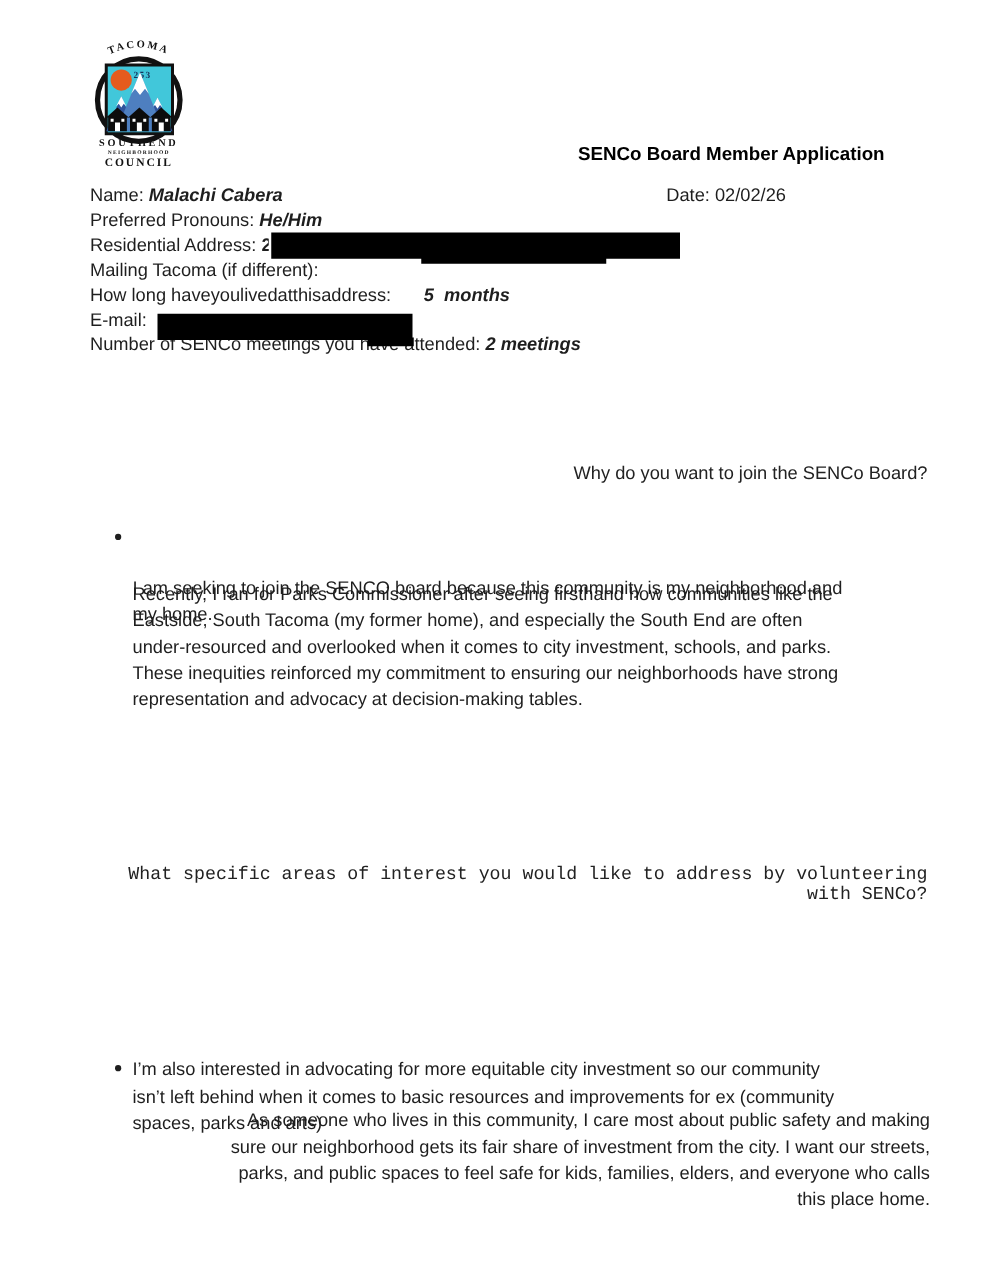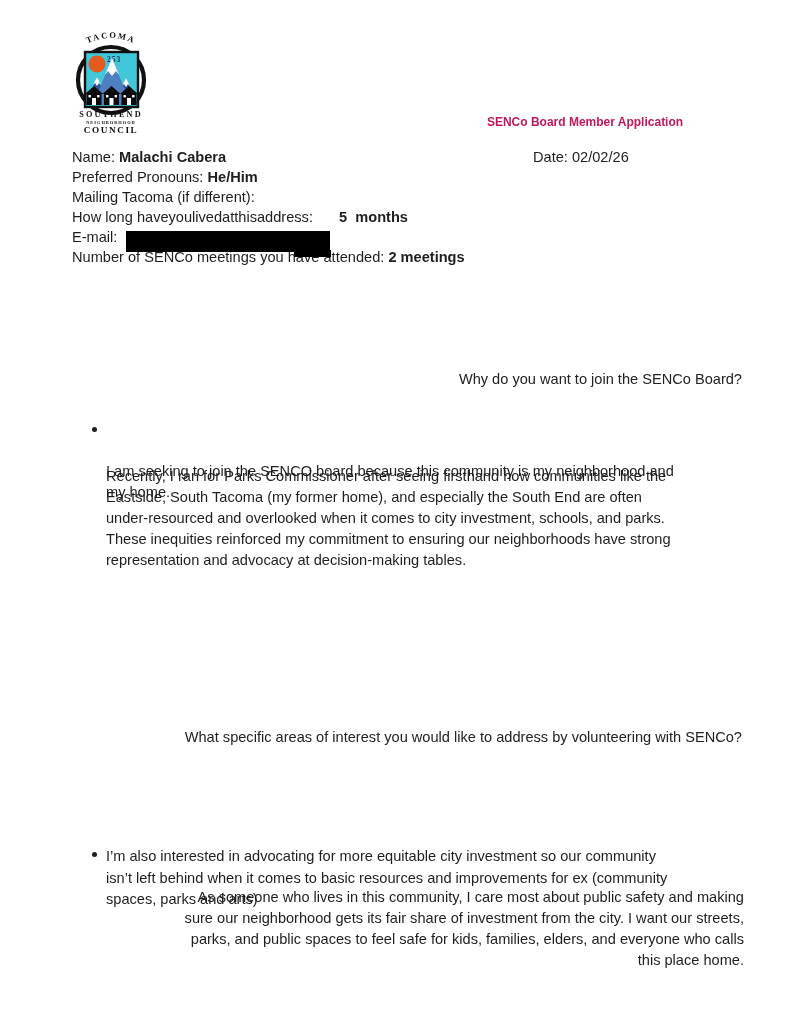--- a/index.html
+++ b/index.html
@@ -8,56 +8,56 @@
     width:791px;height:1023px;
     background:#ffffff;
     font-family:"Liberation Sans","DejaVu Sans",sans-serif;
     color:#1e1e1e;
     font-size:14.6px;
     overflow:hidden;
   }
   
   .doc-title{
     position:absolute;left:430px;top:115px;width:310px;
-    text-align:center;font-weight:bold;font-size:12px;color:#be185d;
+    text-align:center;font-weight:bold;font-size:15px;color:#000000;
   }
   .date-line{
     position:absolute;left:533px;top:149px;height:20px;white-space:nowrap;
   }
   
   .logo{position:absolute;left:68px;top:32px;width:90px;height:103px;}
   
   .form{
     position:absolute;left:72px;top:148px;width:660px;
     line-height:19.9px;
   }
   .row{position:relative;white-space:nowrap;}
   .lbl{font-weight:normal;}
-  .val{font-weight:bold;white-space:pre-wrap;}
+  .val{font-weight:bold;white-space:pre-wrap;font-style:italic;}
   .val-gap{margin-left:22px;margin-top:23px;}
   .partial-char{
     display:inline-block;width:6px;overflow:hidden;font-weight:bold;vertical-align:top;
   }
   .redact{position:absolute;background:#000;z-index:2;}
   .redact-res{left:145px;top:-2px;width:327px;height:21px;}
   .redact-res::after{
     content:"";position:absolute;left:120px;bottom:-4px;width:148px;height:6px;background:#000;
   }
   .redact-phone{left:54px;top:4px;width:179px;height:21px;}
   .redact-phone::before{
     content:"";position:absolute;left:2px;bottom:-1px;width:38px;height:1px;background:#a8a8a8;
   }
   .redact-email{left:54px;top:3px;width:204px;height:21px;}
   .redact-email::after{
     content:"";position:absolute;right:-1px;bottom:-5px;width:37px;height:7px;background:#000;
   }
   
   .question{position:absolute;left:72px;width:670px;color:#222;text-align:right;}
   .q1{top:371px;}
-  .q2{top:729px;}
+  .q2{top:692px;font-family:Liberation Mono, monospace;}
   .answer{position:absolute;left:72px;width:672px;line-height:21.1px;white-space:pre-line;}
   .indent{padding-left:34px;box-sizing:border-box;}
   .bullet-block{position:relative;}
   .dot{
     position:absolute;left:20px;top:8px;width:5px;height:5px;border-radius:50%;background:#1e1e1e;
   }
   .a1-b{top:419px;}
   .a1-p2{top:466px;}
   .a1-p3{top:578px;}
   .a2-b{top:760px;text-align:right;}
@@ -131,20 +131,25 @@
   <div class="form">
     <div class="row">
       <span class="lbl">Name:</span>
       <span class="val">Malachi Cabera</span>
     </div>
     <div class="row">
       <span class="lbl">Preferred Pronouns:</span>
       <span class="val">He/Him</span>
     </div>
     <div class="row">
+      <span class="lbl">Residential Address:</span>
+      <span class="partial-char">2</span>
+      <span class="redact redact-res"></span>
+    </div>
+    <div class="row">
       <span class="lbl">Mailing Tacoma (if different):</span>
     </div>
     <div class="row">
       <span class="lbl">How long haveyoulivedatthisaddress:</span>
       <span class="val val-gap">5  months</span>
     </div>
     <div class="row">
       <span class="lbl">E-mail:</span>
       <span class="redact redact-email"></span>
     </div>

